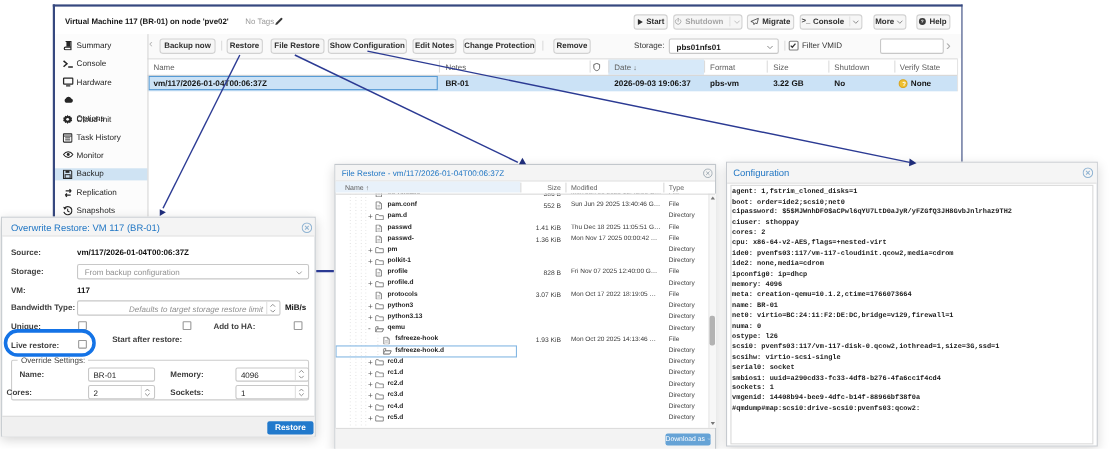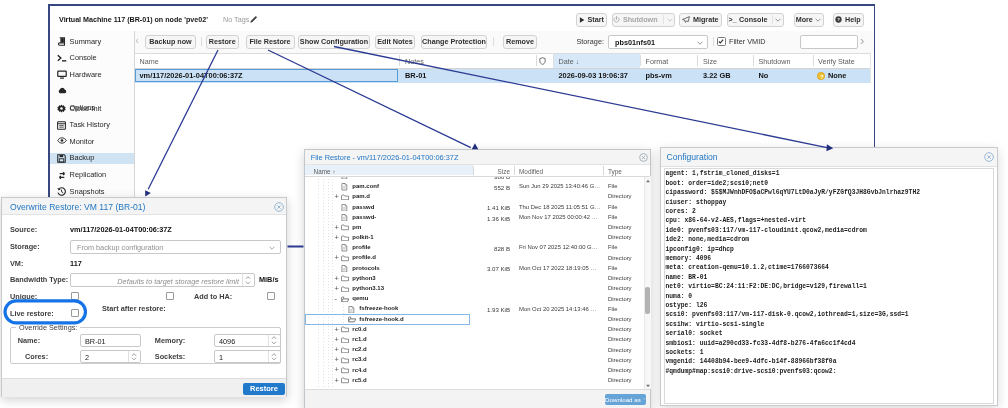--- a/index.html
+++ b/index.html
@@ -241,21 +241,21 @@
     <span style="position:absolute;left:4px;top:3px;font-size:7.3px;color:#222;line-height:8px;">4096</span>
   <span class="spin">
       <svg width="6" height="3.5" viewBox="0 0 8 5">
         <path d="M1 4 L4 1 L7 4" fill="none" stroke="#888" stroke-width="1.2"></path>
       </svg>
       <svg width="6" height="3.5" viewBox="0 0 8 5">
         <path d="M1 1 L4 4 L7 1" fill="none" stroke="#888" stroke-width="1.2"></path>
       </svg>
     </span>
   </div>
-<div class="dlbl" style="left:25px;top:353px;z-index:12;">Cores:</div>
+<div class="dlbl" style="left:6px;top:353px;z-index:12;">Cores:</div>
 <div class="inp" style="left:80px;top:350px;width:61px;height:13px;z-index:12;">
     <span style="position:absolute;left:4px;top:3px;font-size:7.3px;color:#222;line-height:8px;">2</span>
   <span class="spin">
       <svg width="6" height="3.5" viewBox="0 0 8 5">
         <path d="M1 4 L4 1 L7 4" fill="none" stroke="#888" stroke-width="1.2"></path>
       </svg>
       <svg width="6" height="3.5" viewBox="0 0 8 5">
         <path d="M1 1 L4 4 L7 1" fill="none" stroke="#888" stroke-width="1.2"></path>
       </svg>
     </span>

